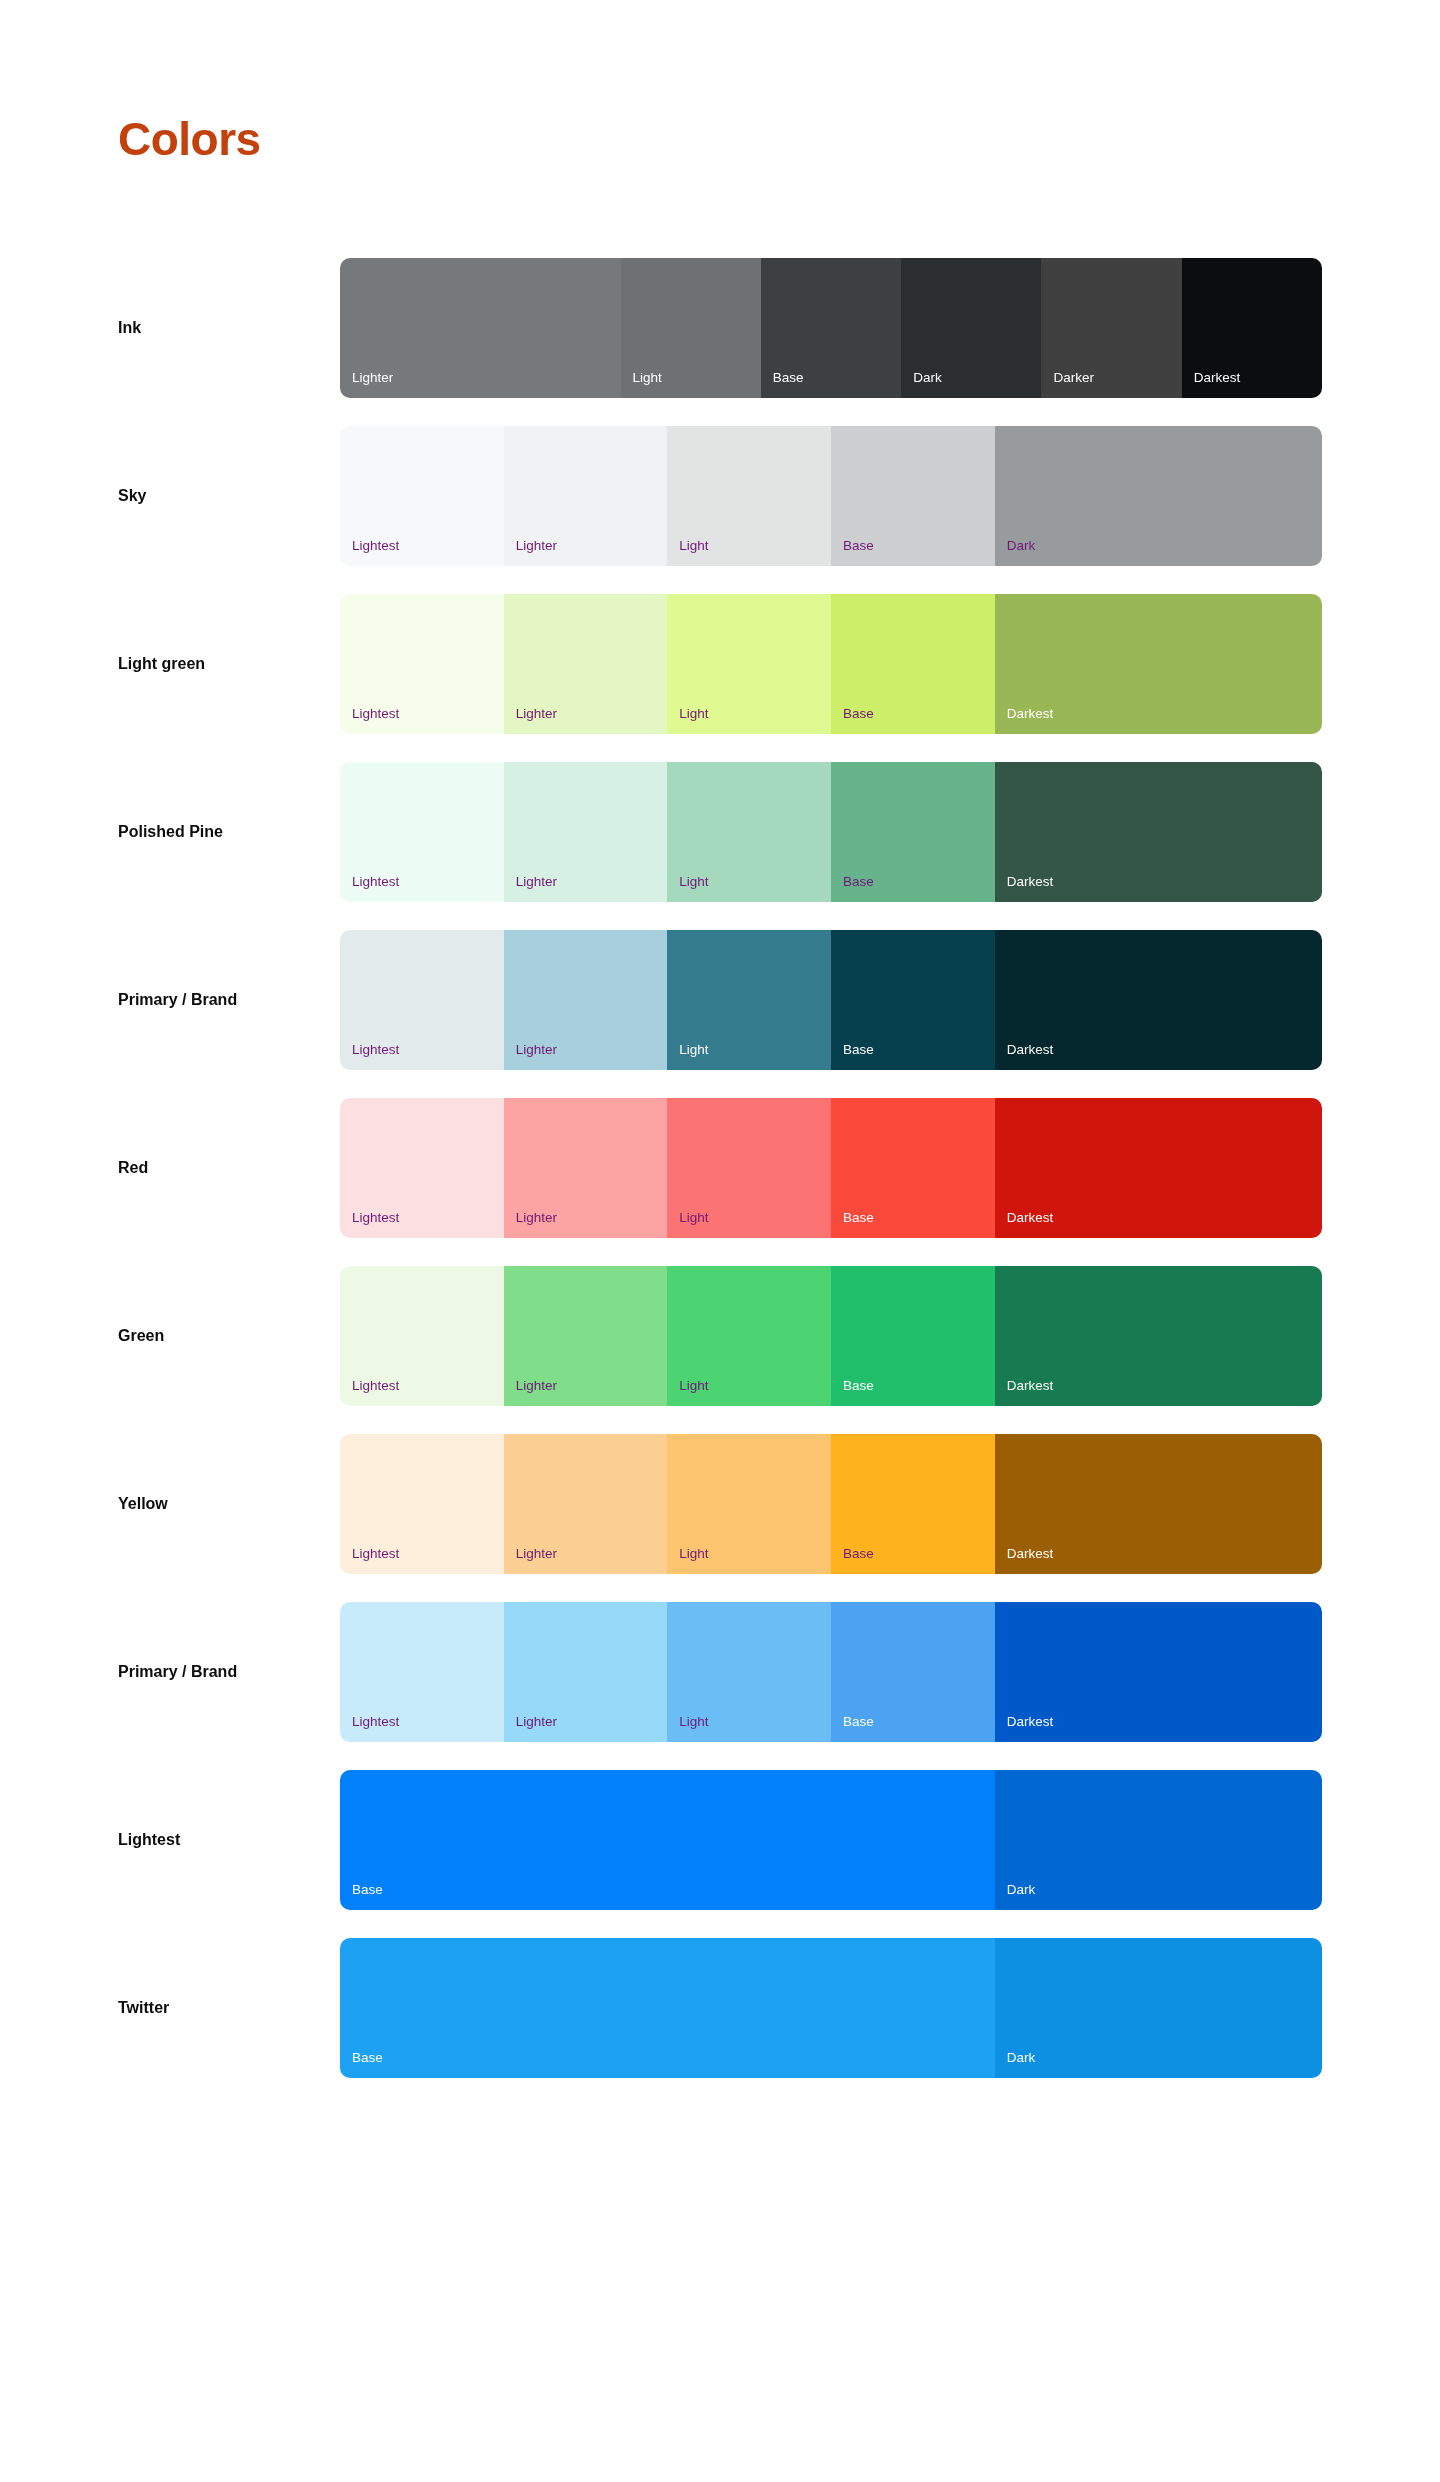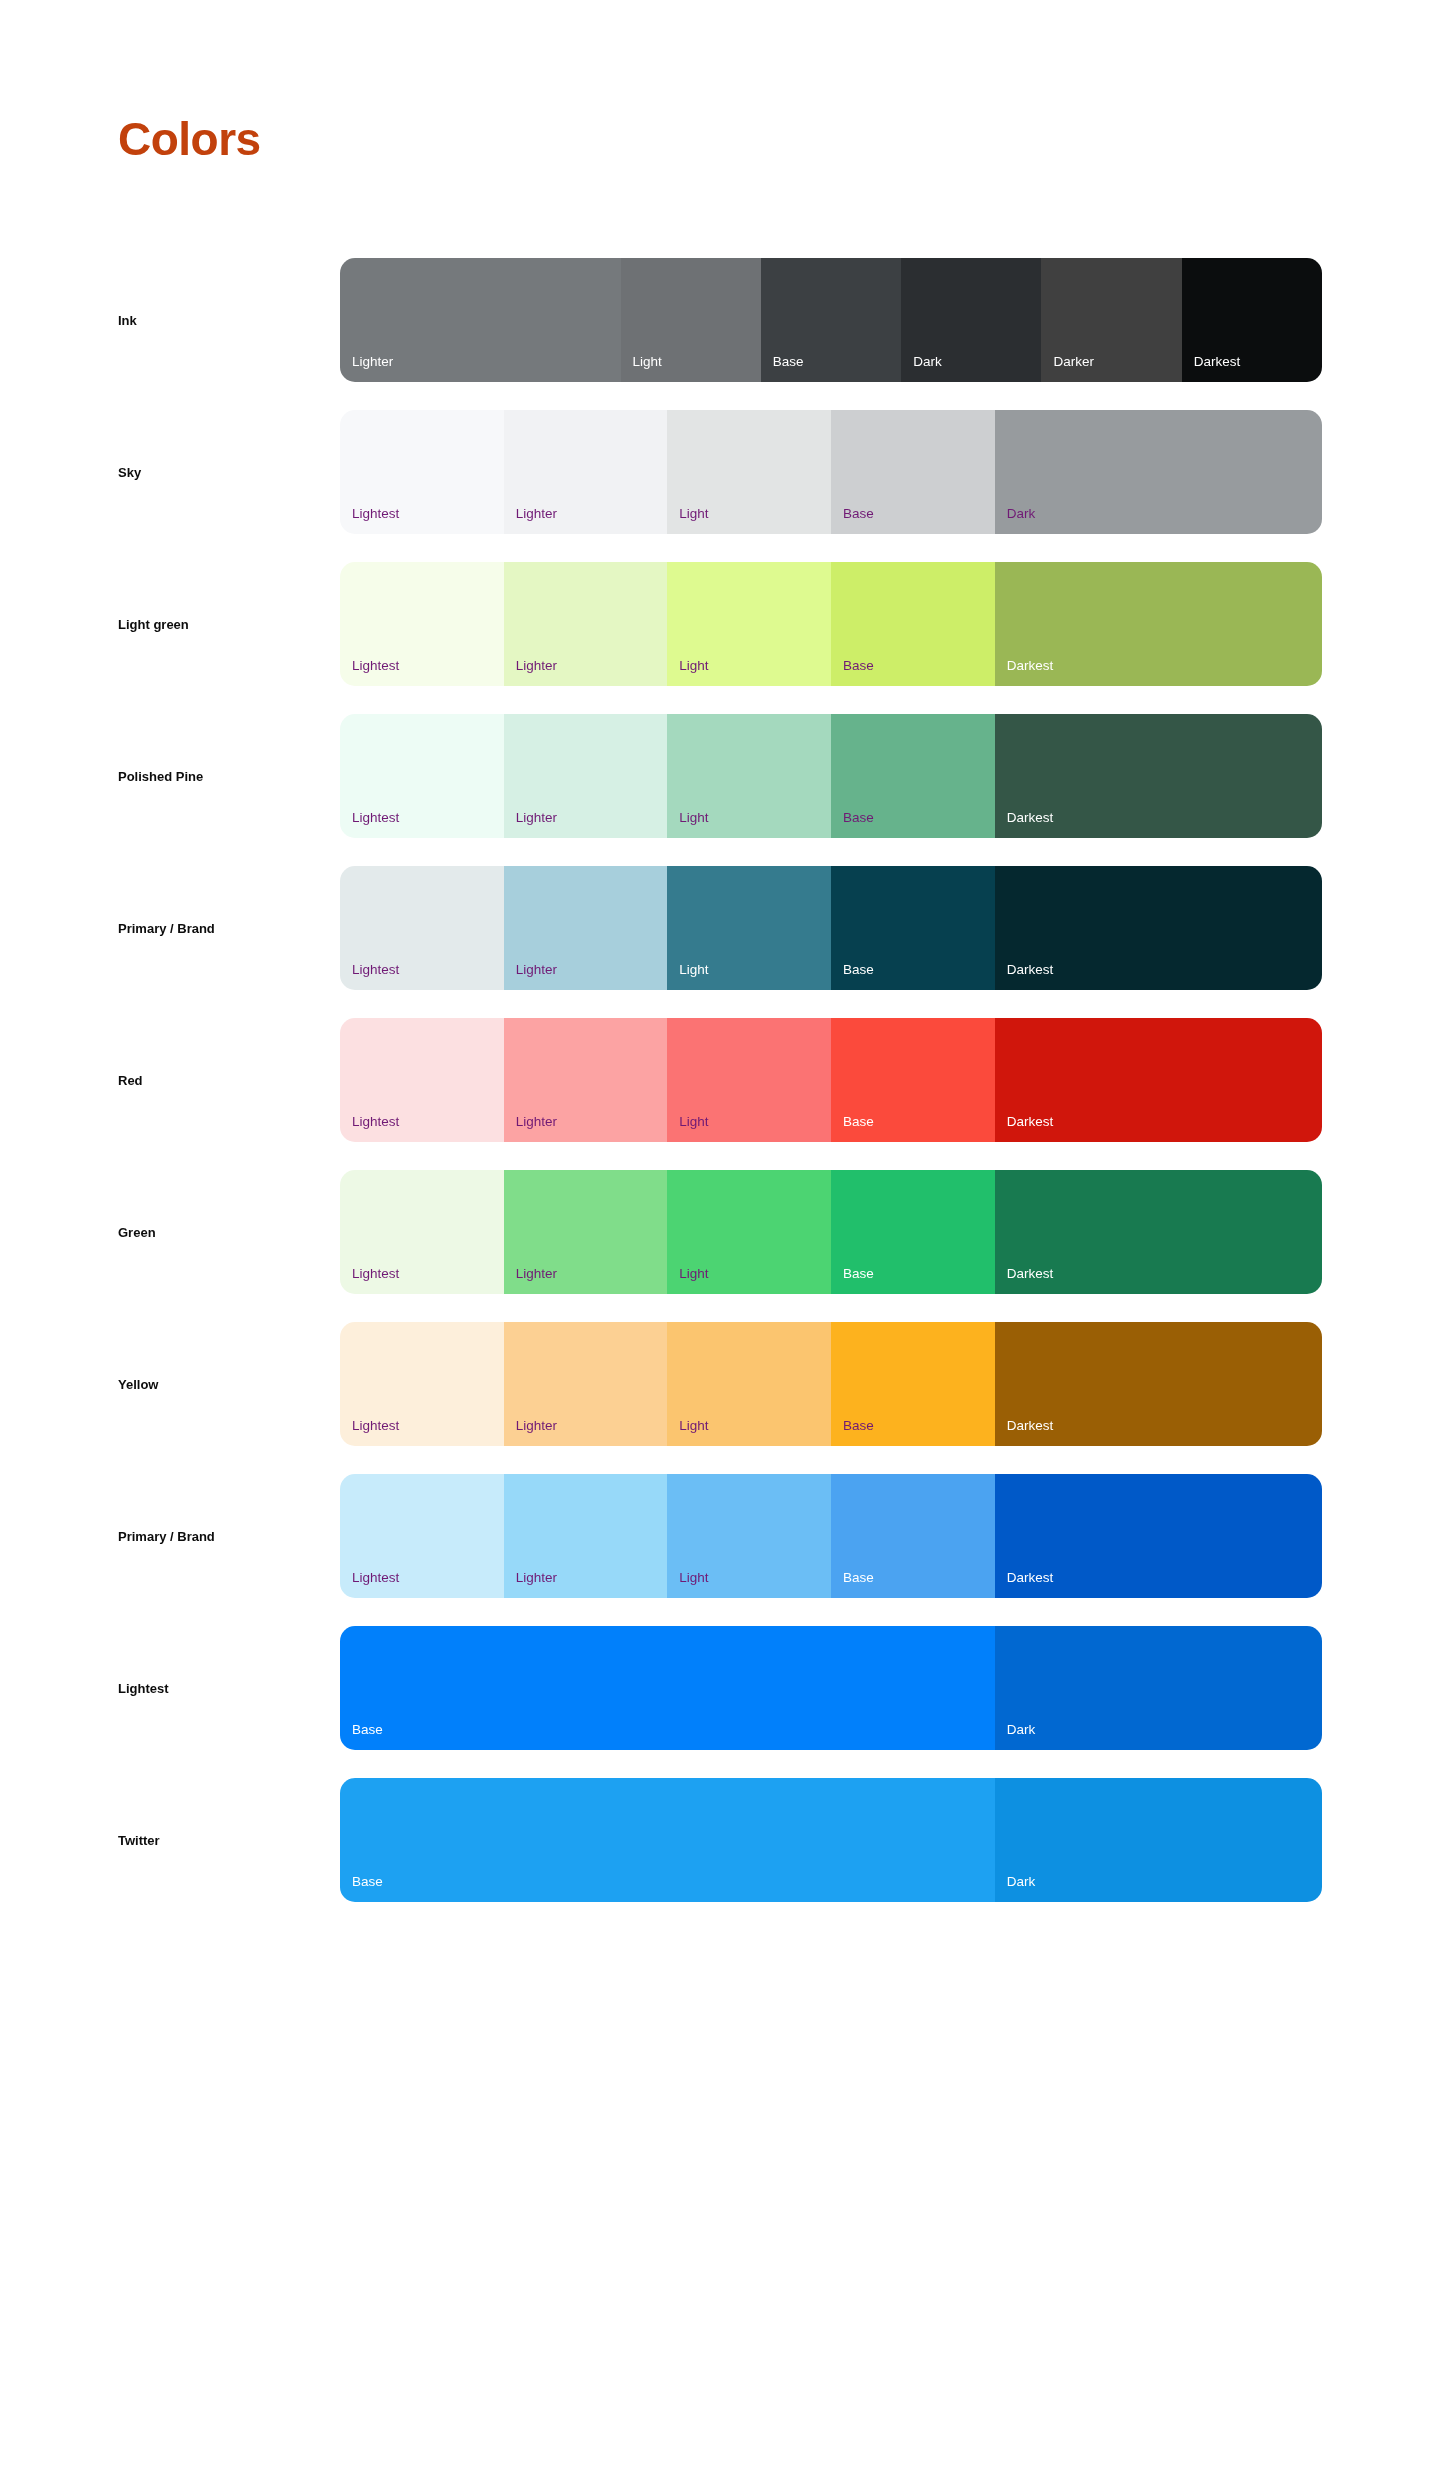--- a/index.html
+++ b/index.html
@@ -34,30 +34,30 @@
   }
   .row {
     position: relative;
     display: flex;
     align-items: center;
     margin-bottom: 28px;
   }
   .row-label {
     width: 222px;
     flex: 0 0 222px;
-    font-size: 13px;
+    font-size: 16px;
     font-weight: bold;
     color: #0d0d0d;
     padding-right: 12px;
   }
   .ramp {
     flex: 1 1 auto;
     display: flex;
-    height: 124px;
-    border-radius: 15px;
+    height: 140px;
+    border-radius: 10px;
     overflow: hidden;
   }
   .swatch {
     position: relative;
     height: 100%;
   }
   .swatch-label {
     position: absolute;
     left: 12px;
     bottom: 14px;

